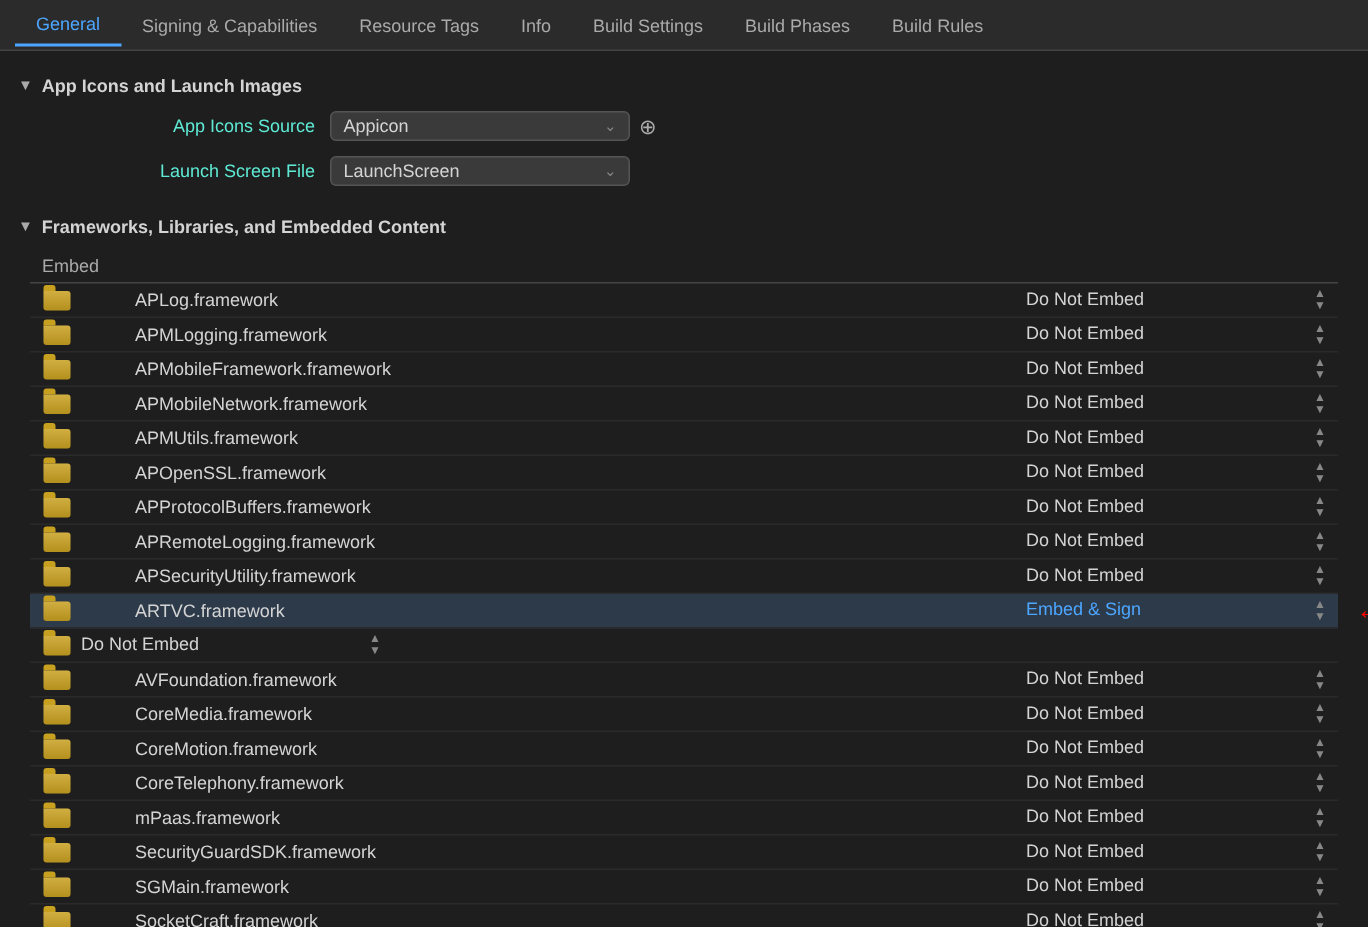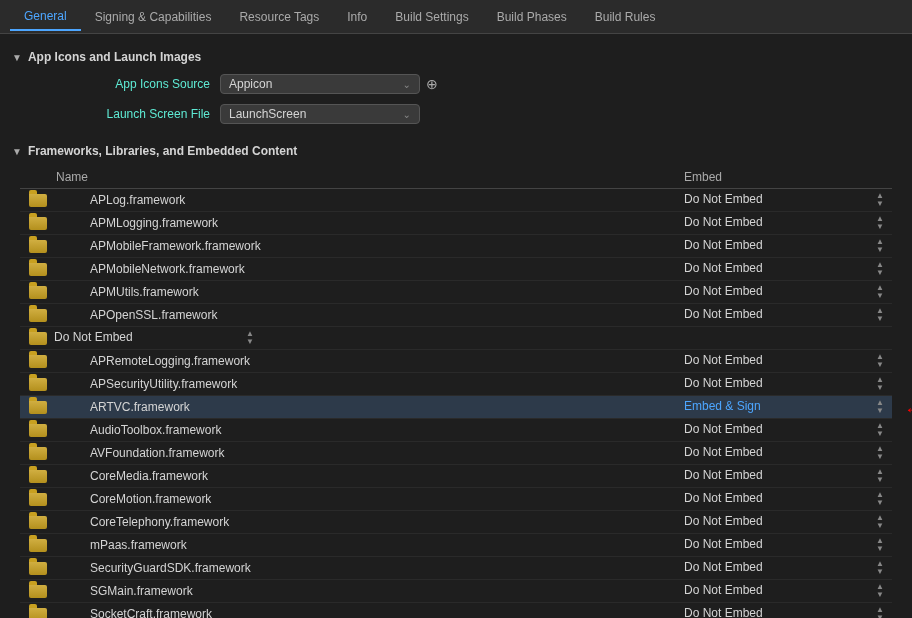--- a/index.html
+++ b/index.html
@@ -260,21 +260,20 @@
 
   <div class="section-separator"></div>
 
   <div class="section-header">
     <span class="triangle">▼</span>
     <span>Frameworks, Libraries, and Embedded Content</span>
   </div>
 
   <div class="table-container">
     <div class="table-header">
-      <span class="col-name">Name</span>
       <span class="col-embed">Embed</span>
     </div>
 
     <div id="framework-rows">
         <div class="table-row">
           <span class="row-icon">
             <span class="folder-icon"></span>
           </span>
           <span class="row-name">APLog.framework</span>
           <div class="row-embed">
@@ -347,20 +346,21 @@
             <span class="stepper">
               <span>▲</span>
               <span>▼</span>
             </span>
           </div>
         </div>
         <div class="table-row">
           <span class="row-icon">
             <span class="folder-icon"></span>
           </span>
+          <span class="row-name">APProtocolBuffers.framework</span>
           <div class="row-embed">
             <span class="embed-value">Do Not Embed</span>
             <span class="stepper">
               <span>▲</span>
               <span>▼</span>
             </span>
           </div>
         </div>
         <div class="table-row">
           <span class="row-icon">
@@ -399,21 +399,20 @@
               <span>▲</span>
               <span>▼</span>
             </span>
           </div>
           <span class="red-arrow">←</span>
         </div>
         <div class="table-row">
           <span class="row-icon">
             <span class="folder-icon"></span>
           </span>
-          <span class="row-name">AudioToolbox.framework</span>
           <div class="row-embed">
             <span class="embed-value">Do Not Embed</span>
             <span class="stepper">
               <span>▲</span>
               <span>▼</span>
             </span>
           </div>
         </div>
         <div class="table-row">
           <span class="row-icon">

